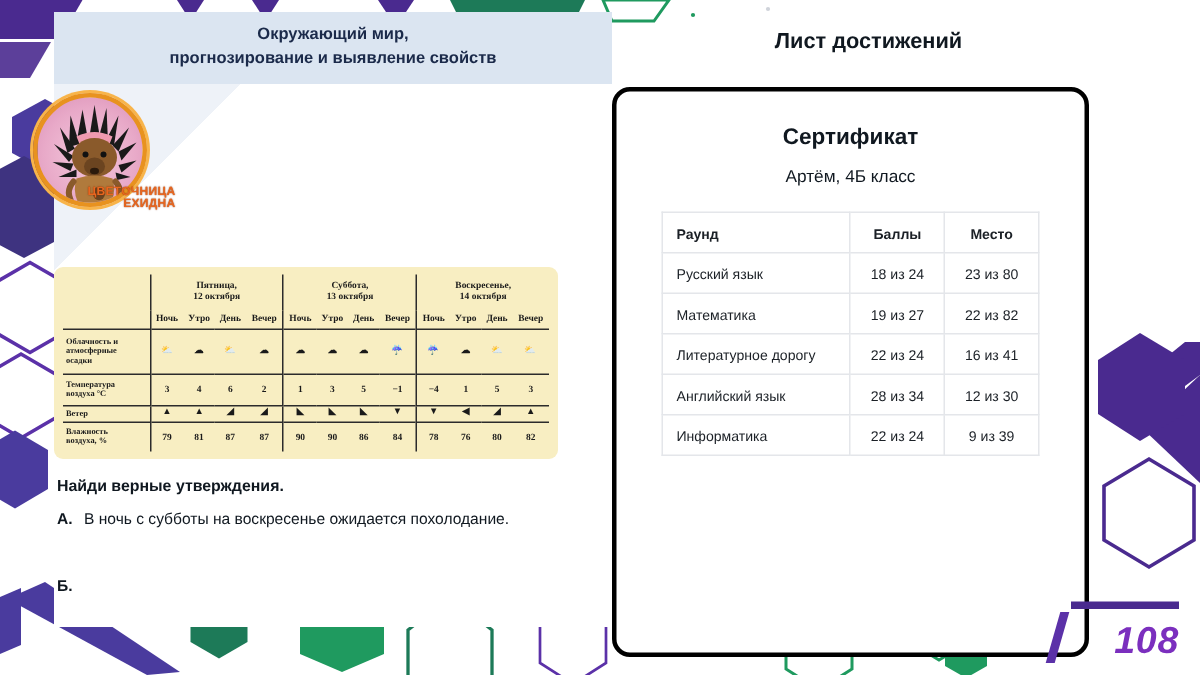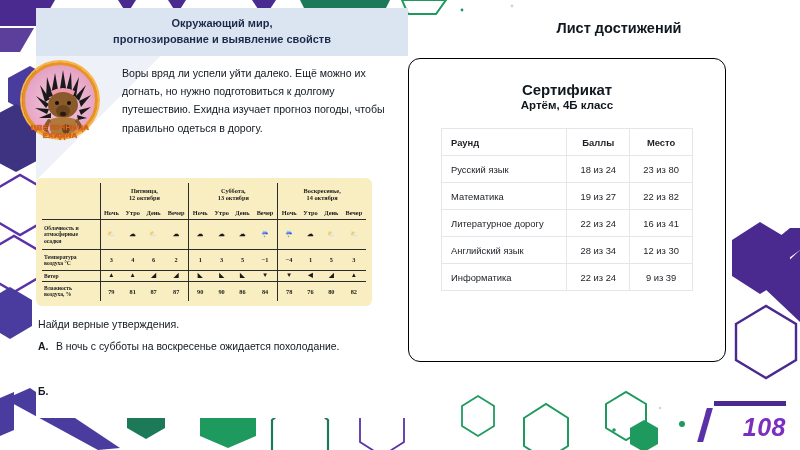--- a/index.html
+++ b/index.html
@@ -46,22 +46,22 @@
   }
   .mascot-circle {
     position: absolute; left: 6px; top: 0; width: 76px; height: 76px;
     border-radius: 50%;
     background: radial-gradient(circle at 50% 55%, #f4c9dd 0%, #e8a9c8 60%, #d98fb5 100%);
     border: 3px solid #e8921f;
     box-shadow: 0 0 0 2px #f8b44a;
     overflow: hidden;
   }
   .mascot-name {
-    position: absolute; left: 0; top: 62px; width: 88px;
-    text-align: center; font-size: 8px; font-weight: bold;
+    position: absolute; left: 13px; top: 62px; width: 88px;
+    text-align: right; font-size: 8px; font-weight: bold;
     color: #e8661f; line-height: 1.05; letter-spacing: .2px;
     text-shadow: 0 0 1px #7a2a00;
   }
 
   
   .body-text {
     position: absolute; left: 122px; top: 64px; width: 268px;
     font-size: 10.6px; color: #111820; line-height: 1.72;
   }
 
@@ -87,48 +87,48 @@
   .hsep { border-top: 1px solid #2b2b2b !important; }
   .daygrp { font-size: 6.2px; line-height:1.15; padding-bottom:1px !important; }
   .part { font-size: 5.7px; padding-bottom: 1px !important; }
   .icocell { font-size: 12.5px; line-height: 1; }
   .valcell { font-size: 6.6px; font-weight: normal; }
   .windcell { font-size: 11px; line-height: 1; }
 
   
   .q-title {
     position: absolute; left: 38px; top: 318px;
-    font-size: 10.6px; font-weight: normal; color: #101820;
+    font-size: 10.6px; font-weight: bold; color: #101820;
   }
   .q-item {
     position: absolute; left: 38px; width: 330px;
     font-size: 10.4px; color: #101820; line-height: 1.42;
     display: flex; gap: 6px;
   }
   .q-item .lbl { font-weight: bold; min-width: 12px; }
   #qa { top: 340px; }
   #qb { top: 385px; }
 
   
   .right-title {
     position: absolute; left: 409px; top: 20px; width: 340px;
-    text-align: center; font-size: 14.5px; font-weight: bold; color: #101820; margin-left: 40px;
+    text-align: center; font-size: 14.5px; font-weight: bold; color: #101820;
   }
   .cert-card {
     position: absolute; left: 408px; top: 58px;
-    width: 318px; height: 304px;
-    background: #ffffff; border: 1px solid #000000; border-radius: 12px;
+    width: 318px; height: 380px;
+    background: #ffffff; border: 3px solid #000000; border-radius: 12px;
   }
   .cert-title {
     margin-top: 22px; text-align: center;
     font-size: 15px; font-weight: bold; color: #101820;
   }
   .cert-sub {
-    margin-top: 1px; text-align: center;
-    font-size: 11.5px; font-weight: bold; color: #101820;
+    margin-top: 12px; text-align: center;
+    font-size: 11.5px; font-weight: normal; color: #101820;
   }
   table.cert {
     margin: 17px auto 0; width: 252px; border-collapse: collapse; padding-left: 23px;
   }
   table.cert th, table.cert td {
     border: 1px solid #e4e6ea;
     font-size: 9.4px; color: #1b2026;
     height: 27px; padding: 0 9px;
   }
   table.cert th { font-weight: bold; }
@@ -249,21 +249,20 @@
         <path d="M24 56 q-5 6 -2 12" stroke="#8a5a2b" stroke-width="4" fill="none" stroke-linecap="round"></path>
         <path d="M52 56 q5 6 2 12" stroke="#8a5a2b" stroke-width="4" fill="none" stroke-linecap="round"></path>
       </svg>
     </div>
     <div class="mascot-name">
       <div>ЦВЕТОЧНИЦА</div>
       <div>ЕХИДНА</div>
     </div>
   </div>
 
-  <div class="body-text">Воры вряд ли успели уйти далеко. Ещё можно их догнать, но нужно подготовиться к долгому путешествию. Ехидна изучает прогноз погоды, чтобы правильно одеться в дорогу.</div>
 
   <div class="wtable-wrap">
     <table class="wt">
       <tbody>
           <tr>
         <td class="rowlab"></td>
         <td class="daygrp vsep" colspan="4">
           <div>Пятница,</div>
           <div>12 октября</div>
         </td>

